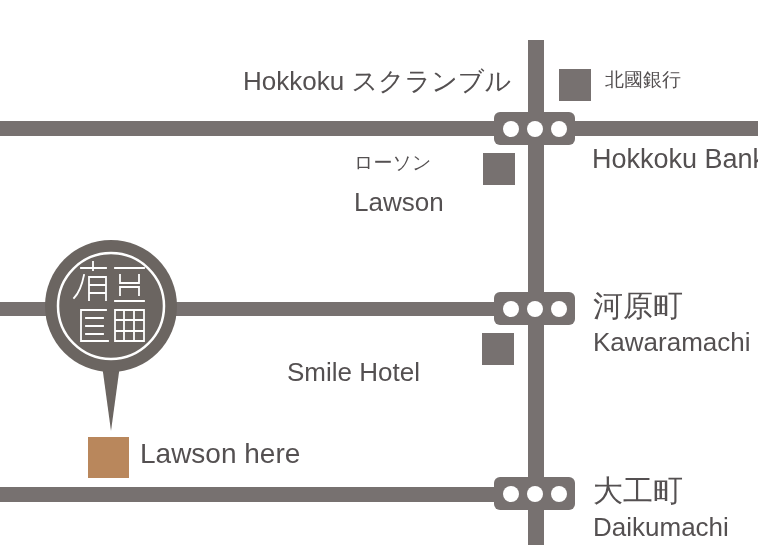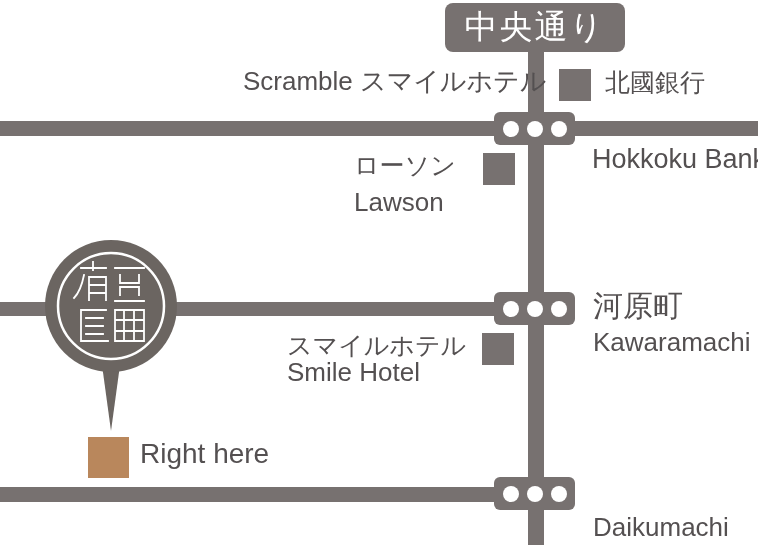--- a/index.html
+++ b/index.html
@@ -14,41 +14,38 @@
     color:var(--sign-text-white);letter-spacing:2px;
   }
   .intersection{
     position:absolute;z-index:2;background:var(--road-gray);border-radius:6px;
     width:81px;height:33px;display:flex;align-items:center;justify-content:center;gap:8px;
   }
   .dot{width:16px;height:16px;border-radius:50%;background:var(--sign-text-white);}
   .bldg{position:absolute;z-index:2;width:32px;height:32px;background:var(--road-gray);}
   .lbl{position:absolute;z-index:4;color:var(--label-text-gray);line-height:1;white-space:nowrap;}
   .jp-lg{font-size:30px;}
-  .jp-md{font-size:25px;}
+  .jp-md{font-size:19px;}
   .en{font-size:26px;}
   .en-lg{font-size:27px;}
   #chuo-sign{left:445px;top:3px;width:180px;height:49px;font-size:33px;}
   #r157-sign{left:42px;top:103px;width:181px;height:50px;font-size:33px;}
   #marker{position:absolute;z-index:3;left:88px;top:437px;width:41px;height:41px;background:var(--marker-brown);}
   #logo{position:absolute;z-index:2;left:36px;top:237px;}
 </style>
 </head>
 <body>
 
 <div id="map-canvas">
 
   <div class="road" style="left:0;top:121px;width:758px;height:15px;"></div>
   <div class="road" style="left:0;top:302px;width:544px;height:14px;"></div>
   <div class="road" style="left:0;top:487px;width:544px;height:15px;"></div>
   <div class="road" style="left:528px;top:40px;width:16px;height:505px;"></div>
 
-  <div class="sign" id="chuo-sign">
-    <span>中央通り</span>
-  </div>
 
   <div class="intersection" style="left:494px;top:112px;">
     <span class="dot"></span>
     <span class="dot"></span>
     <span class="dot"></span>
   </div>
   <div class="intersection" style="left:494px;top:292px;">
     <span class="dot"></span>
     <span class="dot"></span>
     <span class="dot"></span>
@@ -56,48 +53,48 @@
   <div class="intersection" style="left:494px;top:477px;">
     <span class="dot"></span>
     <span class="dot"></span>
     <span class="dot"></span>
   </div>
 
   <div class="bldg" style="left:559px;top:69px;"></div>
   <div class="bldg" style="left:483px;top:153px;"></div>
   <div class="bldg" style="left:482px;top:333px;"></div>
 
-  <div class="lbl en" style="left:243px;top:68px;">Scramble スマイルホテル</div>
+  <div class="lbl en" style="left:243px;top:68px;">Hokkoku スクランブル</div>
 
   <div class="lbl jp-md" style="left:605px;top:70px;">北國銀行</div>
   <div class="lbl en-lg" style="left:592px;top:146px;">Hokkoku Bank</div>
 
   <div class="lbl jp-md" style="left:354px;top:153px;">ローソン</div>
   <div class="lbl en" style="left:354px;top:189px;">Lawson</div>
 
   <div class="lbl jp-lg" style="left:593px;top:291px;text-align:right;">河原町</div>
   <div class="lbl en" style="left:593px;top:329px;">Kawaramachi</div>
 
-  <div class="lbl jp-md" style="left:287px;top:333px;">スマイルホテル</div>
   <div class="lbl en" style="left:287px;top:359px;">Smile Hotel</div>
 
+  <div class="lbl jp-lg" style="left:593px;top:476px;">大工町</div>
   <div class="lbl en" style="left:593px;top:514px;">Daikumachi</div>
 
   <svg id="logo" width="150" height="200" viewBox="0 0 150 200">
     <polygon points="66,128 84,128 75,194" style="fill:var(--logo-gray)"></polygon>
     <circle cx="75" cy="69" r="66" style="fill:var(--logo-gray)"></circle>
     <circle cx="75" cy="69" r="53" style="fill:none;stroke:var(--sign-text-white);stroke-width:2.5"></circle>
     <g style="stroke:var(--sign-text-white);stroke-width:1.8;fill:none;stroke-linecap:square">
 
       <path d="M45 31 h25 M57 25 v8 M48 38 c-2 10 -5 18 -10 23 M53 40 h17 v23 M53 48 h17 M53 56 h17 M53 40 v23"></path>
 
       <path d="M79 31 h29 M79 64 h29 M84 38 v8 h19 v-8 M84 58 v-8 h19 v8"></path>
 
       <path d="M45 73 h25 M45 73 v31 M50 81 h17 M50 89 h17 M50 97 h17 M45 104 h27"></path>
 
       <path d="M79 73 h29 v31 h-29 z M88 73 v31 M98 73 v31 M79 83 h29 M79 94 h29"></path>
     </g>
   </svg>
 
   <div id="marker"></div>
-  <div class="lbl en-lg" style="left:140px;top:440px;font-size:28px;">Right here</div>
+  <div class="lbl en-lg" style="left:140px;top:440px;font-size:28px;">Lawson here</div>
 
 </div>
 
 </body></html>

